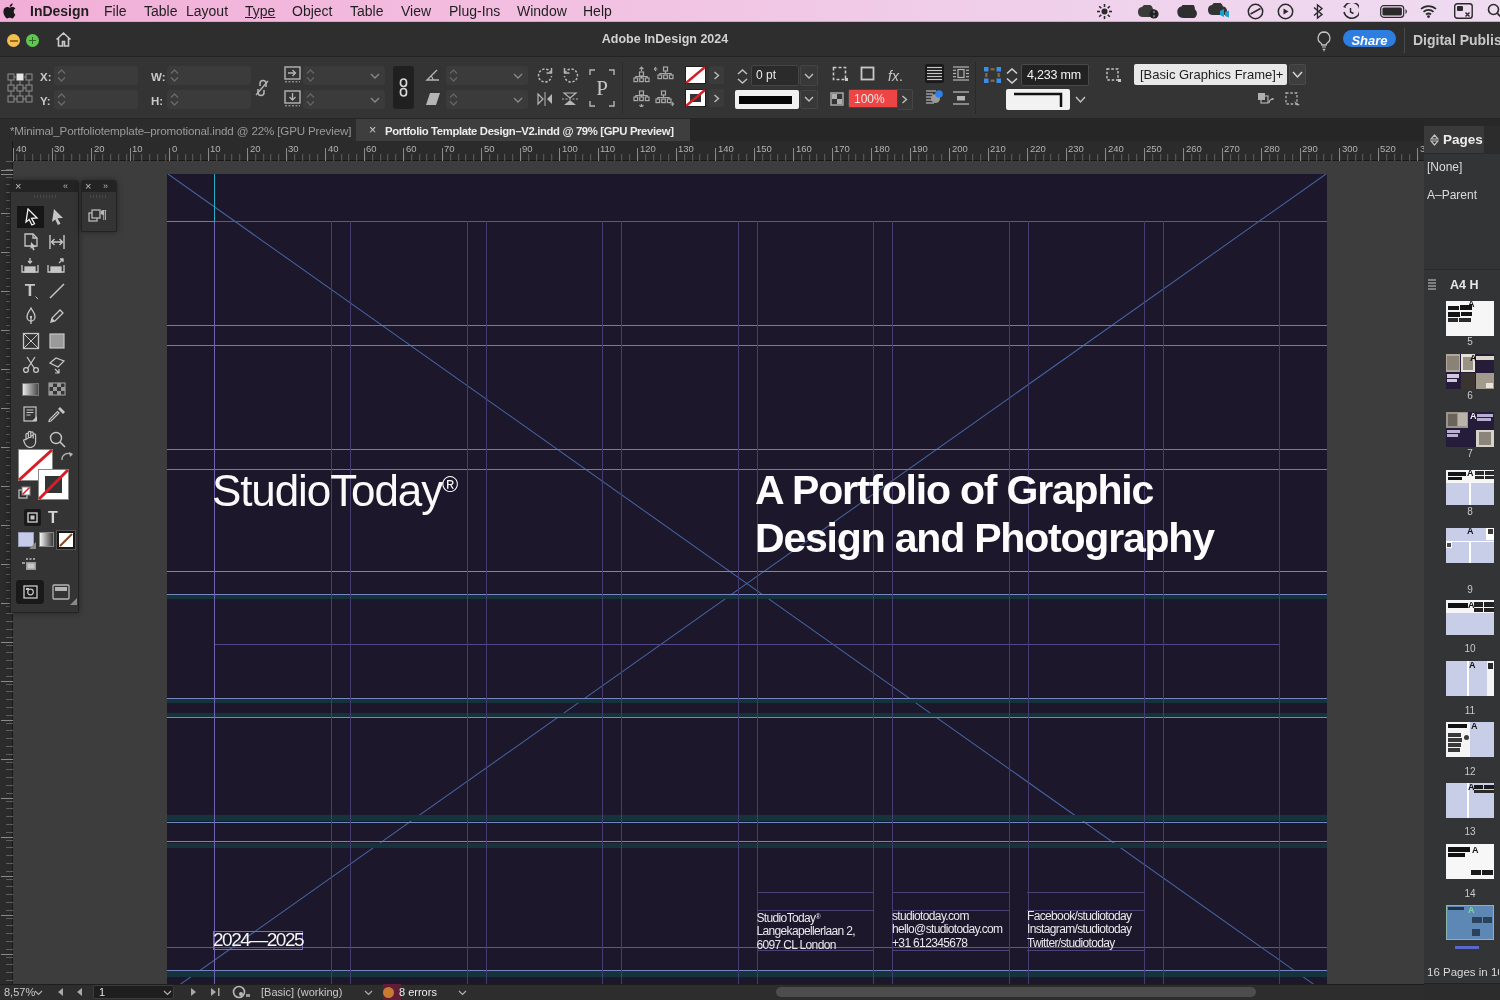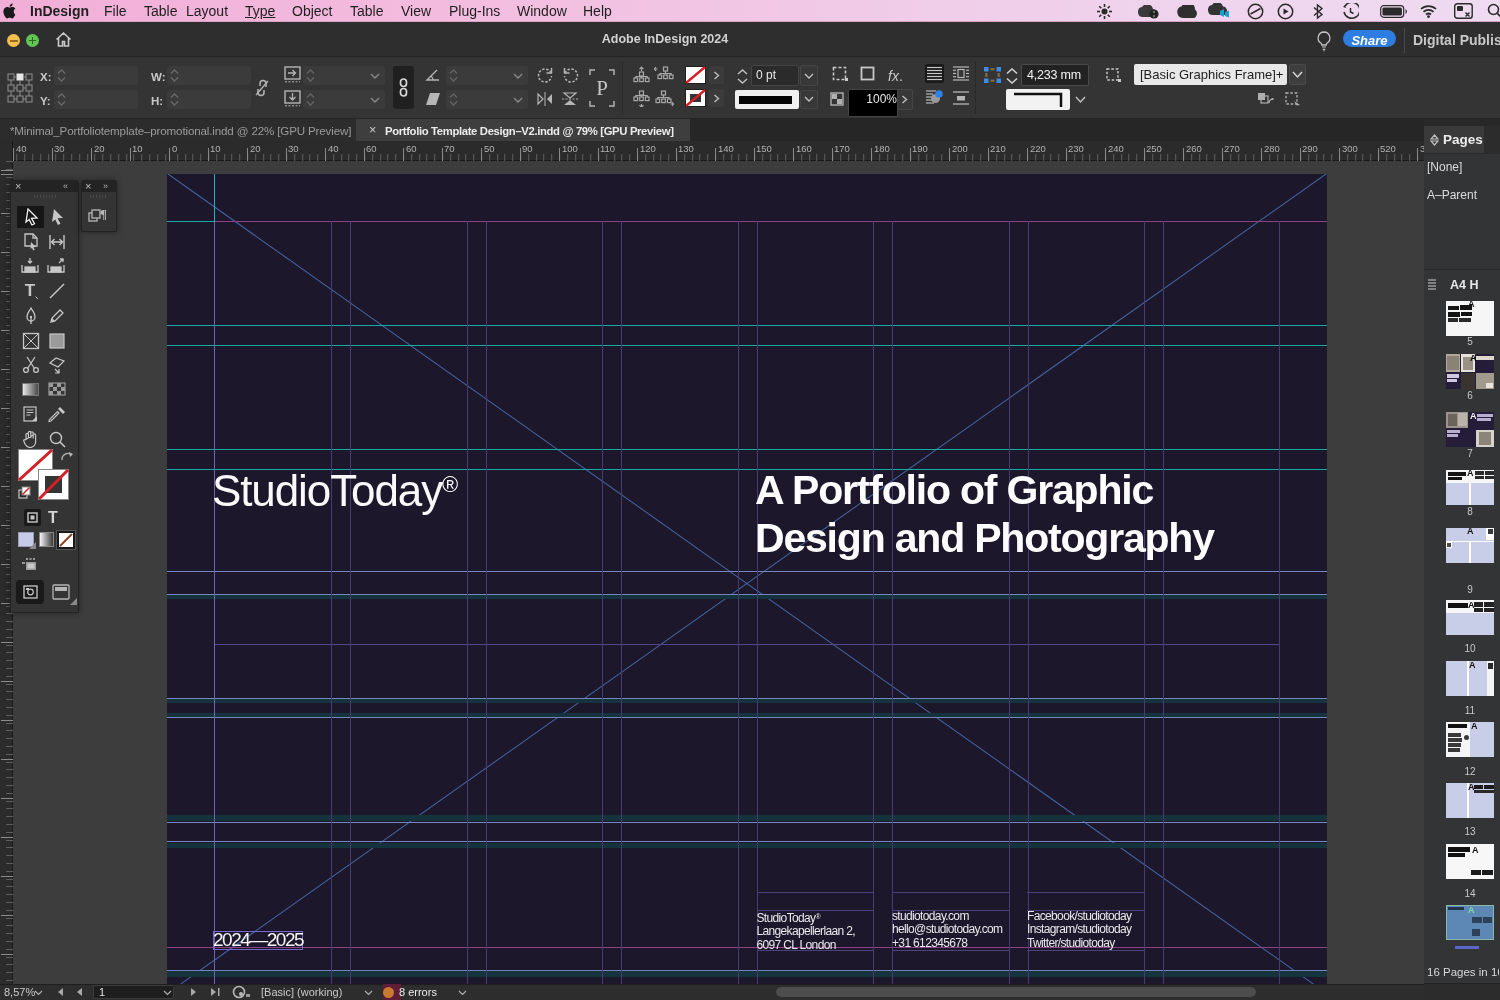--- a/index.html
+++ b/index.html
@@ -308,21 +308,21 @@
 <div class="abs" style="left:845px;top:78px;width:3px;height:3px;background:#c8c8c8;"></div>
 <svg class="abs" style="left:860px;top:66px" width="15" height="15" viewBox="0 0 15 15">
       <rect x="1.5" y="1.5" width="12" height="12" fill="none" stroke="#c8c8c8" stroke-width="1.8"></rect>
     </svg>
 <div class="abs" style="left:888px;top:68px;width:30px;height:15px;font-size:14px;font-style:italic;color:#c8c8c8;">fx<span style="font-style:normal">.</span></div>
 <svg class="abs" style="left:830px;top:92px" width="14" height="14" viewBox="0 0 14 14">
       <rect x="1" y="1" width="12" height="12" fill="none" stroke="#b0b0b0" stroke-width="1.4"></rect>
       <rect x="2" y="2" width="5" height="5" fill="#b0b0b0"></rect>
       <rect x="7" y="7" width="5" height="5" fill="#b0b0b0"></rect>
     </svg>
-<div class="abs" style="left:848px;top:89px;width:50px;height:28px;background:#000000;border:1px solid #454545;border-radius:2px 0 0 2px;color:#e8e8e8;font-size:12px;line-height:19px;padding-left:5px;text-align:right;">100%</div>
+<div class="abs" style="left:848px;top:89px;width:50px;height:19px;background:#ef4444;border:1px solid #454545;border-radius:2px 0 0 2px;color:#e8e8e8;font-size:12px;line-height:19px;padding-left:5px;">100%</div>
 <div class="abs" style="left:898px;top:89px;width:15px;height:21px;background:#383838;border:1px solid #454545;border-left:none;border-radius:0 2px 2px 0;"></div>
 <svg class="abs" style="left:901px;top:95px" width="8" height="9" viewBox="0 0 8 9">
       <path d="M1.5 1l4 3.5-4 3.5" fill="none" stroke="#c0c0c0" stroke-width="1.4"></path>
     </svg>
 <div class="abs" style="left:925px;top:64px;width:19px;height:19px;background:#191919;border-radius:2px;"></div>
 <svg class="abs" style="left:927px;top:66px" width="15" height="15" viewBox="0 0 15 15">
       <g stroke="#c8c8c8" stroke-width="1.2">
         <line x1="0" y1="1.5" x2="15" y2="1.5"></line>
         <line x1="0" y1="4.5" x2="15" y2="4.5"></line>
         <line x1="0" y1="7.5" x2="15" y2="7.5"></line>

